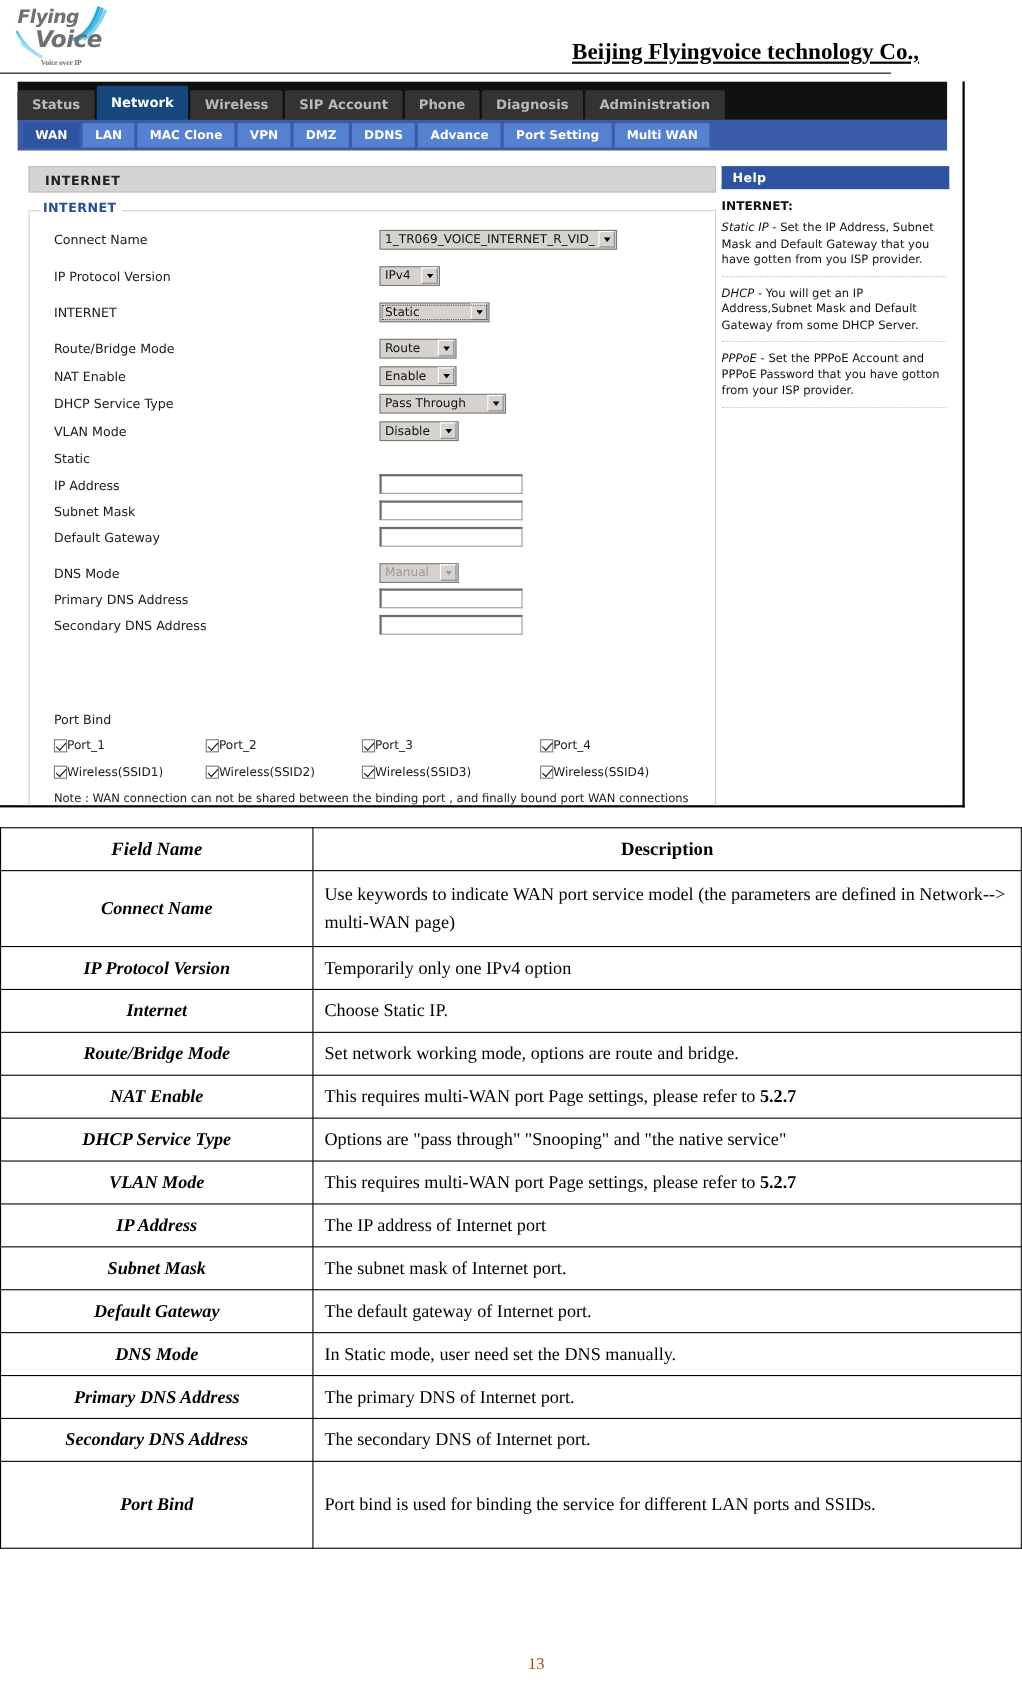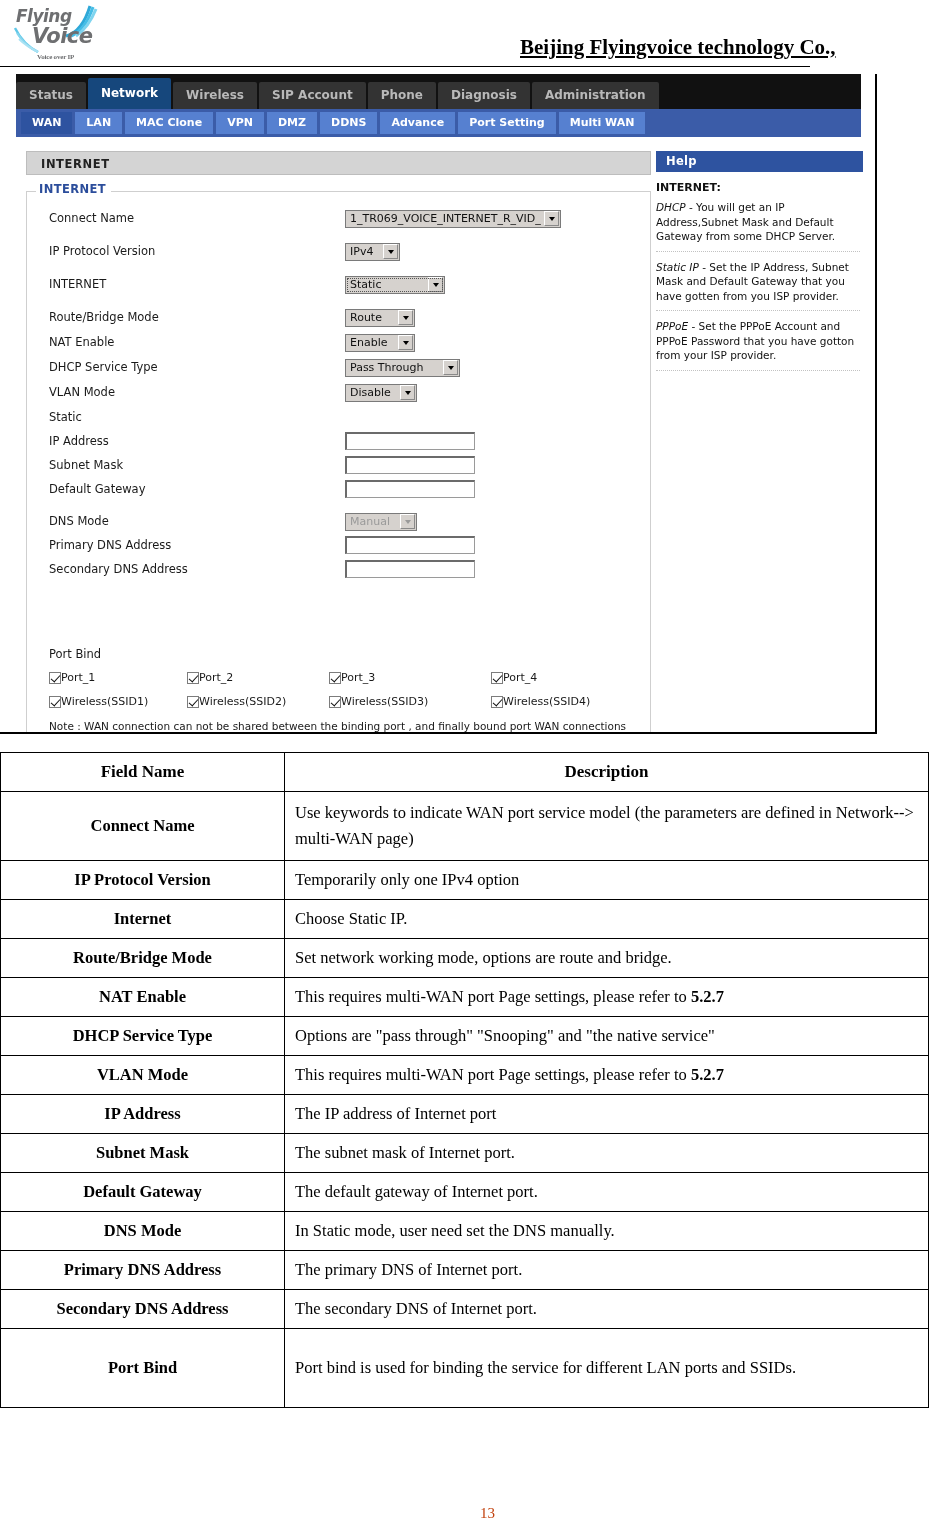--- a/index.html
+++ b/index.html
@@ -389,20 +389,21 @@
     vertical-align: middle;
     font-family: "Liberation Serif", serif;
     font-size: 16.5px;
     color: #000;
   }
   #desc-table .col-field {
     width: 275px;
     text-align: center;
     font-weight: bold;
     padding: 6px 4px;
+    font-style: italic;
   }
   #desc-table .col-desc {
     text-align: left;
     padding: 6px 10px 6px 10px;
     line-height: 26px;
   }
   #desc-table thead th {
     text-align: center;
     font-weight: bold;
     font-size: 17px;
@@ -676,24 +677,24 @@
 
         </div>
       </div>
     </div>
 
     <div id="help-col">
       <div id="help-title">Help</div>
       <div id="help-body">
         <div class="help-heading">INTERNET:</div>
         <div class="help-block">
-          <span class="term">DHCP</span><span> - You will get an IP Address,Subnet Mask and Default Gateway from some DHCP Server.</span>
+          <span class="term">Static IP</span><span> - Set the IP Address, Subnet Mask and Default Gateway that you have gotten from you ISP provider.</span>
         </div>
         <div class="help-block">
-          <span class="term">Static IP</span><span> - Set the IP Address, Subnet Mask and Default Gateway that you have gotten from you ISP provider.</span>
+          <span class="term">DHCP</span><span> - You will get an IP Address,Subnet Mask and Default Gateway from some DHCP Server.</span>
         </div>
         <div class="help-block">
           <span class="term">PPPoE</span><span> - Set the PPPoE Account and PPPoE Password that you have gotton from your ISP provider.</span>
         </div>
       </div>
     </div>
 
   </div>
 </div>
 

